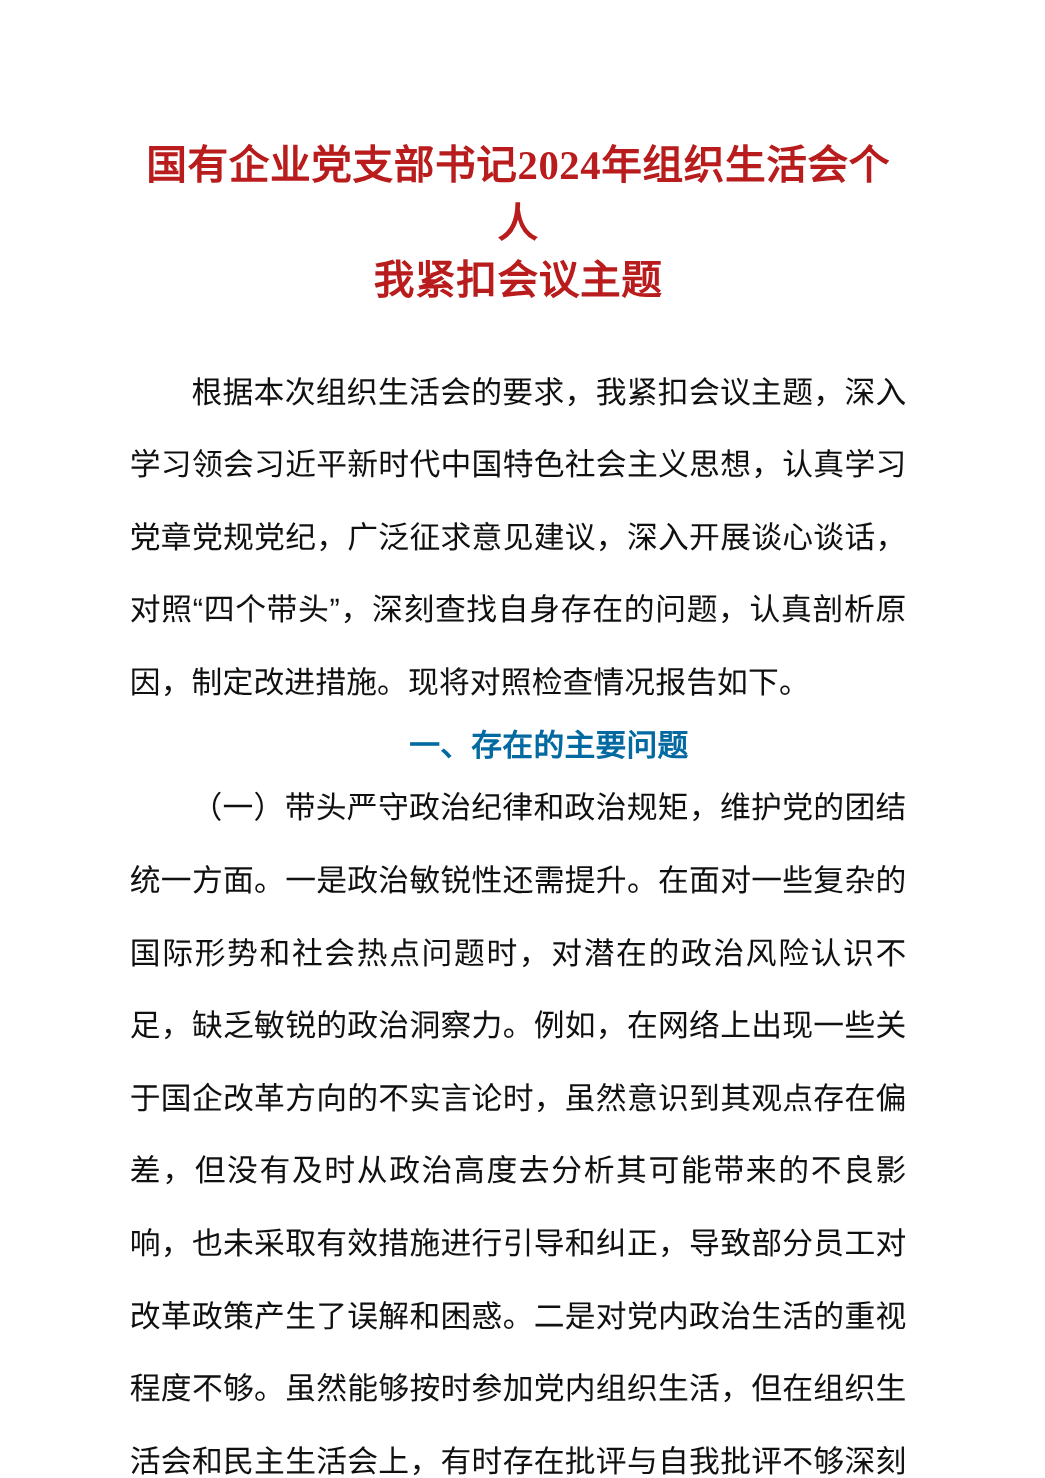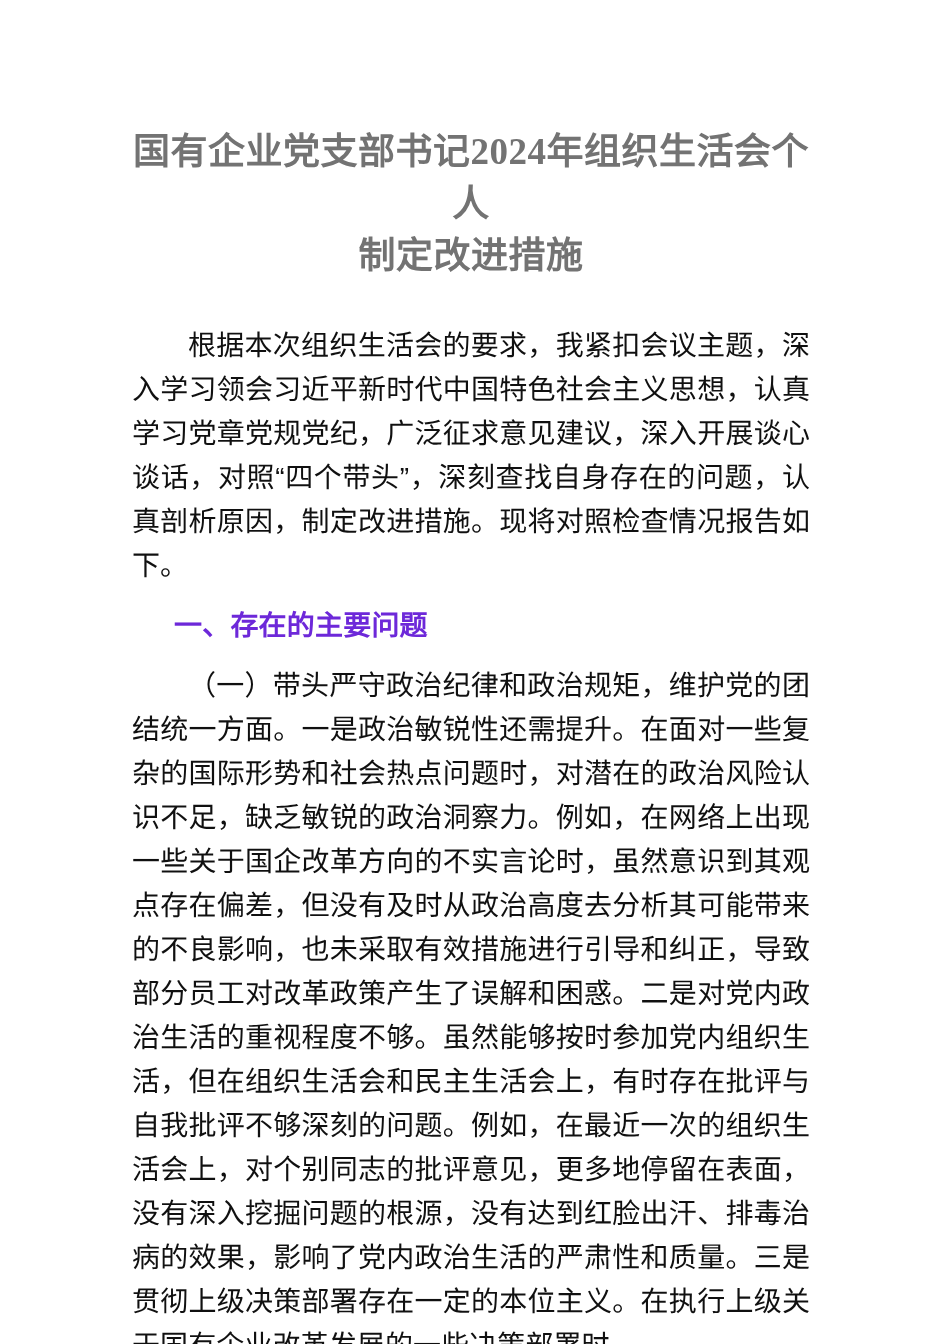--- a/index.html
+++ b/index.html
@@ -35,51 +35,52 @@
   
   .doc-title {
     margin: 0;
     padding-top: 126px;
     text-align: center;
     font-family: "Liberation Serif", "DejaVu Serif", serif;
     font-weight: bold;
     font-size: 37px;
     line-height: 52px;
     letter-spacing: 0.5px;
-    color: #737373;
+    color: #b91c1c;
     text-rendering: optimizeLegibility;
   }
 
   
   .para {
-    margin: 14px;
+    margin: 0;
     font-family: "Liberation Sans", "DejaVu Sans", sans-serif;
     font-size: 28px;
-    line-height: 44px;
+    line-height: 66px;
     text-align: justify;
     text-justify: inter-ideograph;
     text-indent: 56px;
     color: #101010;
     letter-spacing: 0.1px;
   }
 
   .para.first-body {
     margin-top: 42px;
   }
 
   
   .heading-1 {
     margin: 0;
     font-family: "Liberation Sans", "DejaVu Sans", sans-serif;
     font-weight: bold;
     font-size: 28px;
     line-height: 47.5px;
     text-indent: 56px;
-    color: #6d28d9;
+    color: #0369a1;
     letter-spacing: 0.2px;
+    text-align: center;
   }
 
   
   .bold-run {
     font-weight: normal;
   }
 
   
   .clip {
     position: absolute;
@@ -90,21 +91,21 @@
 </style>
 </head>
 <body>
 
 <div class="page">
   <div class="clip">
     <div class="content">
 
       <h1 class="doc-title">
         <span>国有企业党支部书记2024年组织生活会个人</span><br>
-        <span>制定改进措施</span>
+        <span>我紧扣会议主题</span>
       </h1>
 
       <p class="para first-body">根据本次组织生活会的要求，我紧扣会议主题，深入学习领会习近平新时代中国特色社会主义思想，认真学习党章党规党纪，广泛征求意见建议，深入开展谈心谈话，对照“四个带头”，深刻查找自身存在的问题，认真剖析原因，制定改进措施。现将对照检查情况报告如下。</p>
 
       <p class="heading-1">一、存在的主要问题</p>
 
       <p class="para"><span class="bold-run">（一）带头严守政治纪律和政治规矩，维护党的团结统一方面。</span><span>一是政治敏锐性还需提升。在面对一些复杂的国际形势和社会热点问题时，对潜在的政治风险认识不足，缺乏敏锐的政治洞察力。例如，在网络上出现一些关于国企改革方向的不实言论时，虽然意识到其观点存在偏差，但没有及时从政治高度去分析其可能带来的不良影响，也未采取有效措施进行引导和纠正，导致部分员工对改革政策产生了误解和困惑。二是对党内政治生活的重视程度不够。虽然能够按时参加党内组织生活，但在组织生活会和民主生活会上，有时存在批评与自我批评不够深刻的问题。例如，在最近一次的组织生活会上，对个别同志的批评意见，更多地停留在表面，没有深入挖掘问题的根源，没有达到红脸出汗、排毒治病的效果，影响了党内政治生活的严肃性和质量。三是贯彻上级决策部署存在一定的本位主义。在执行上级关于国有企业改革发展的一些决策部署时，</span></p>
 
     </div>
   </div>

